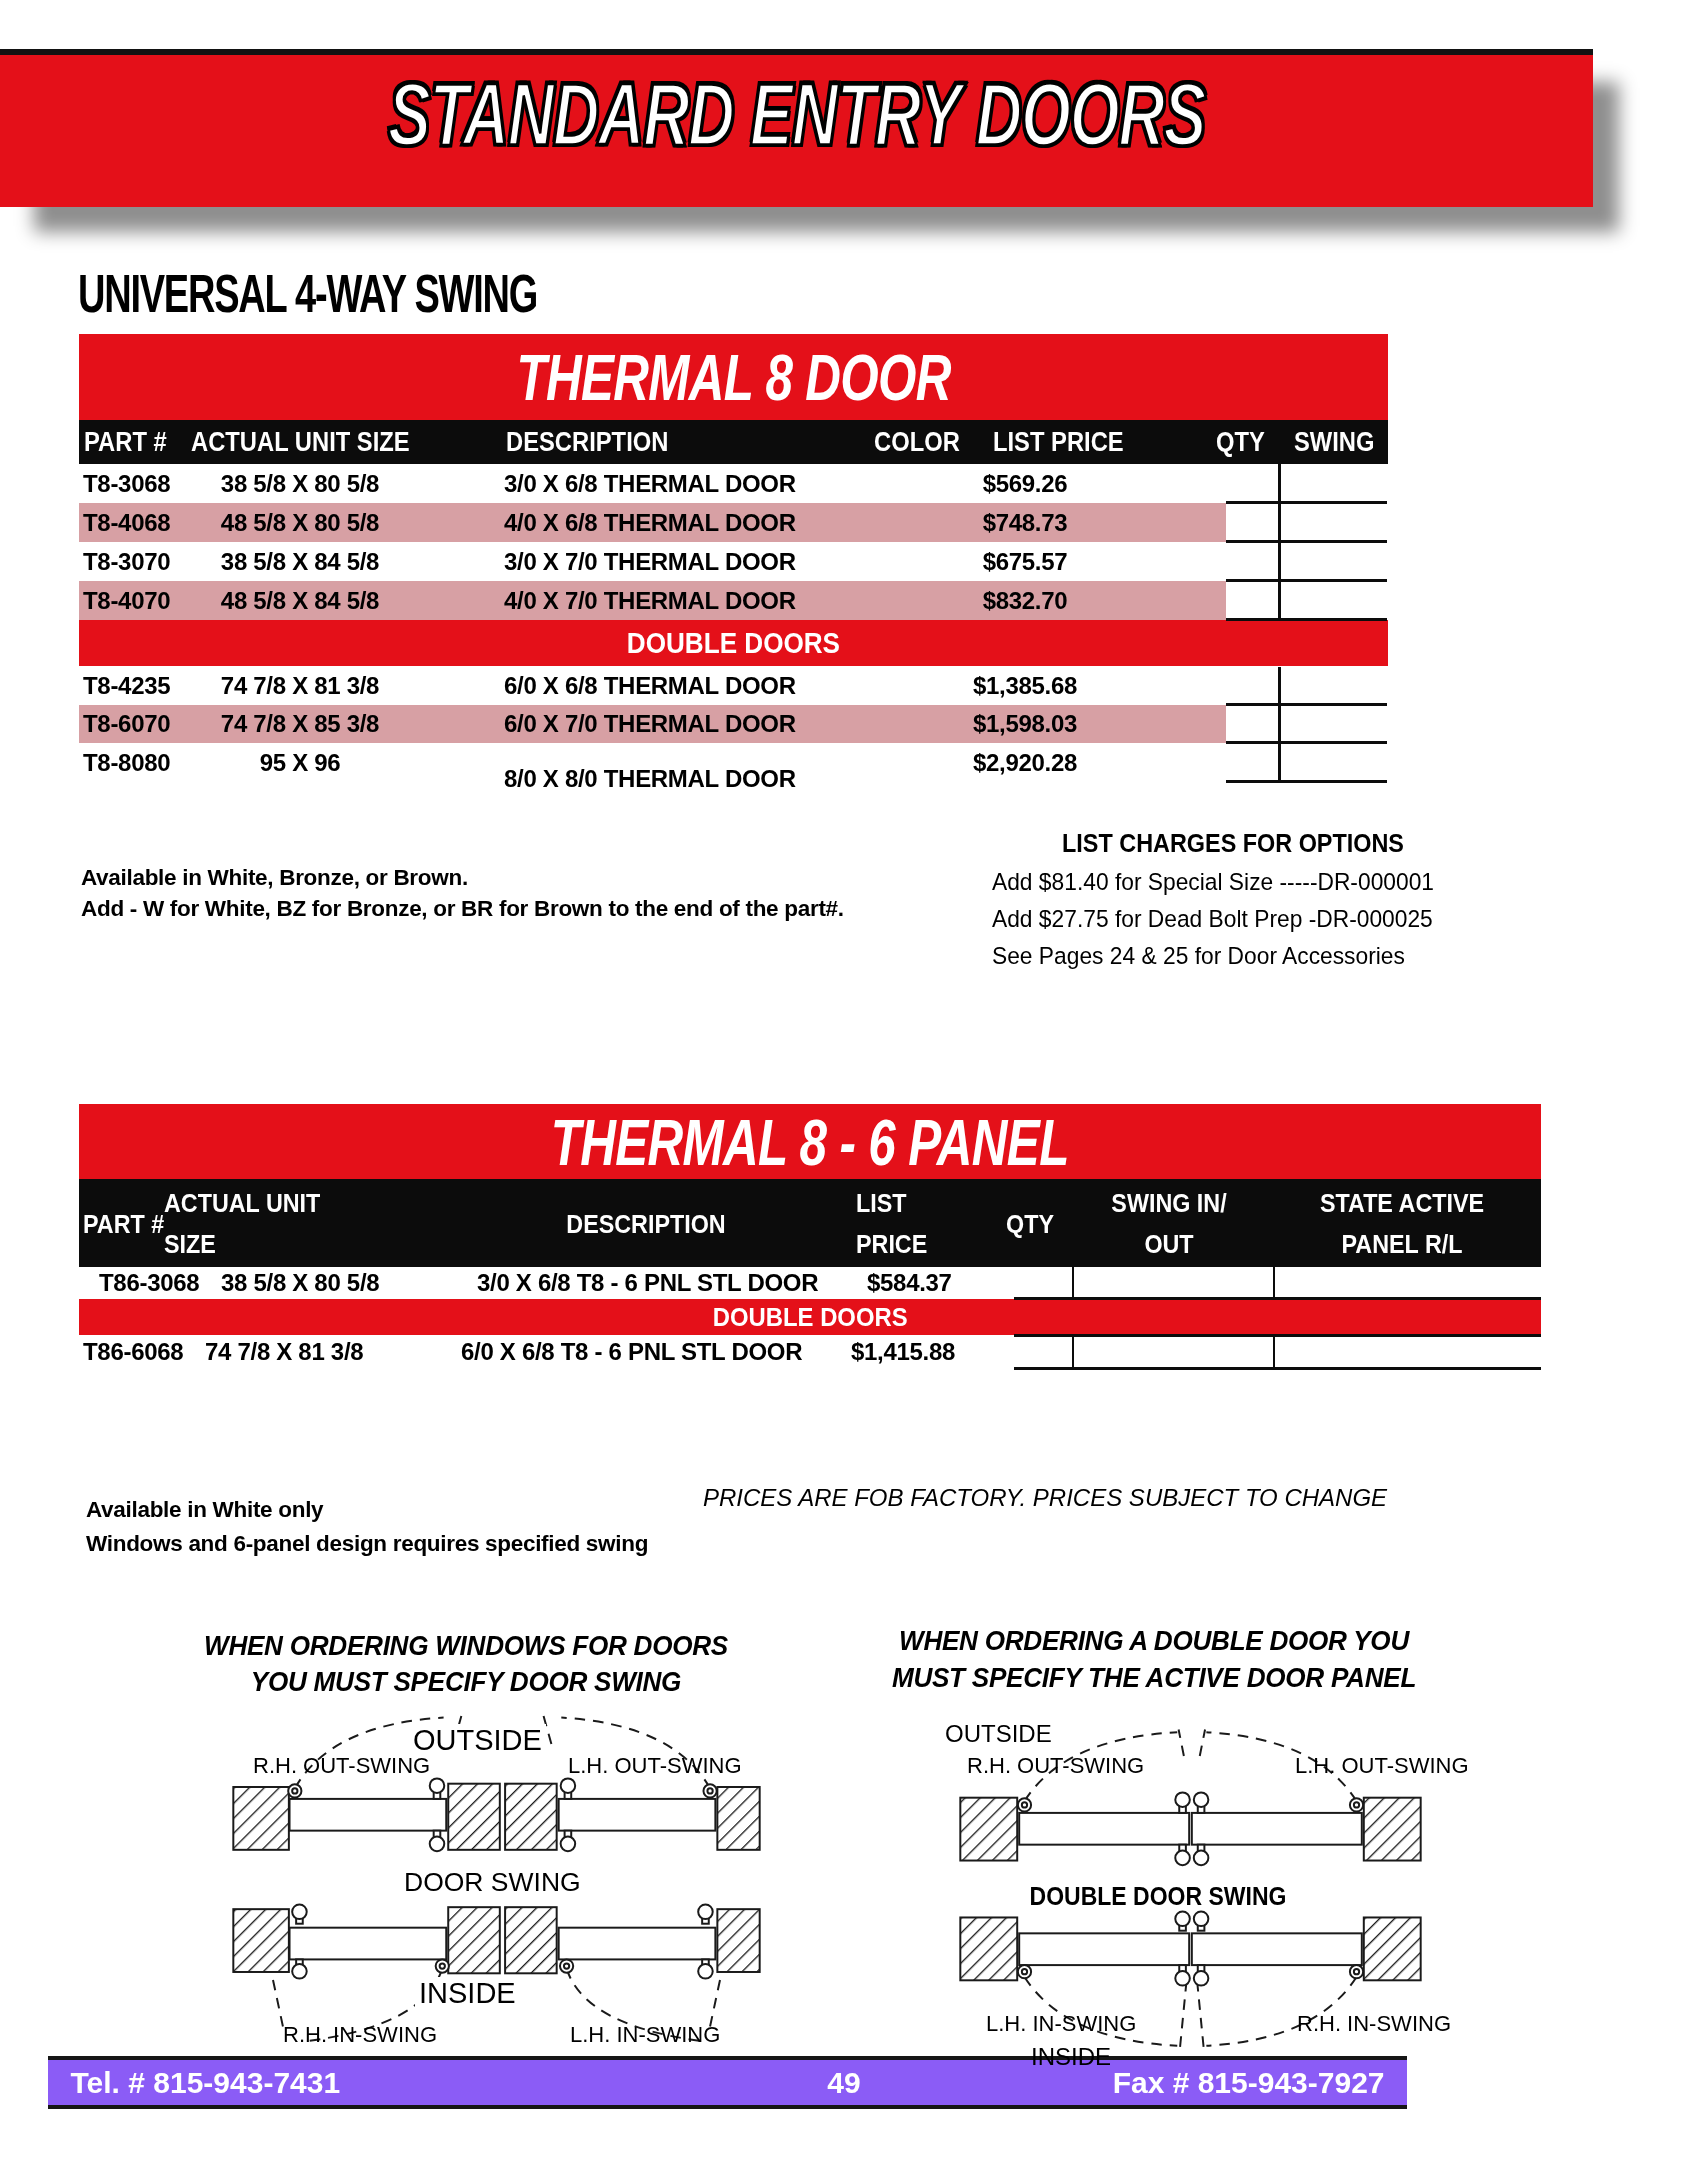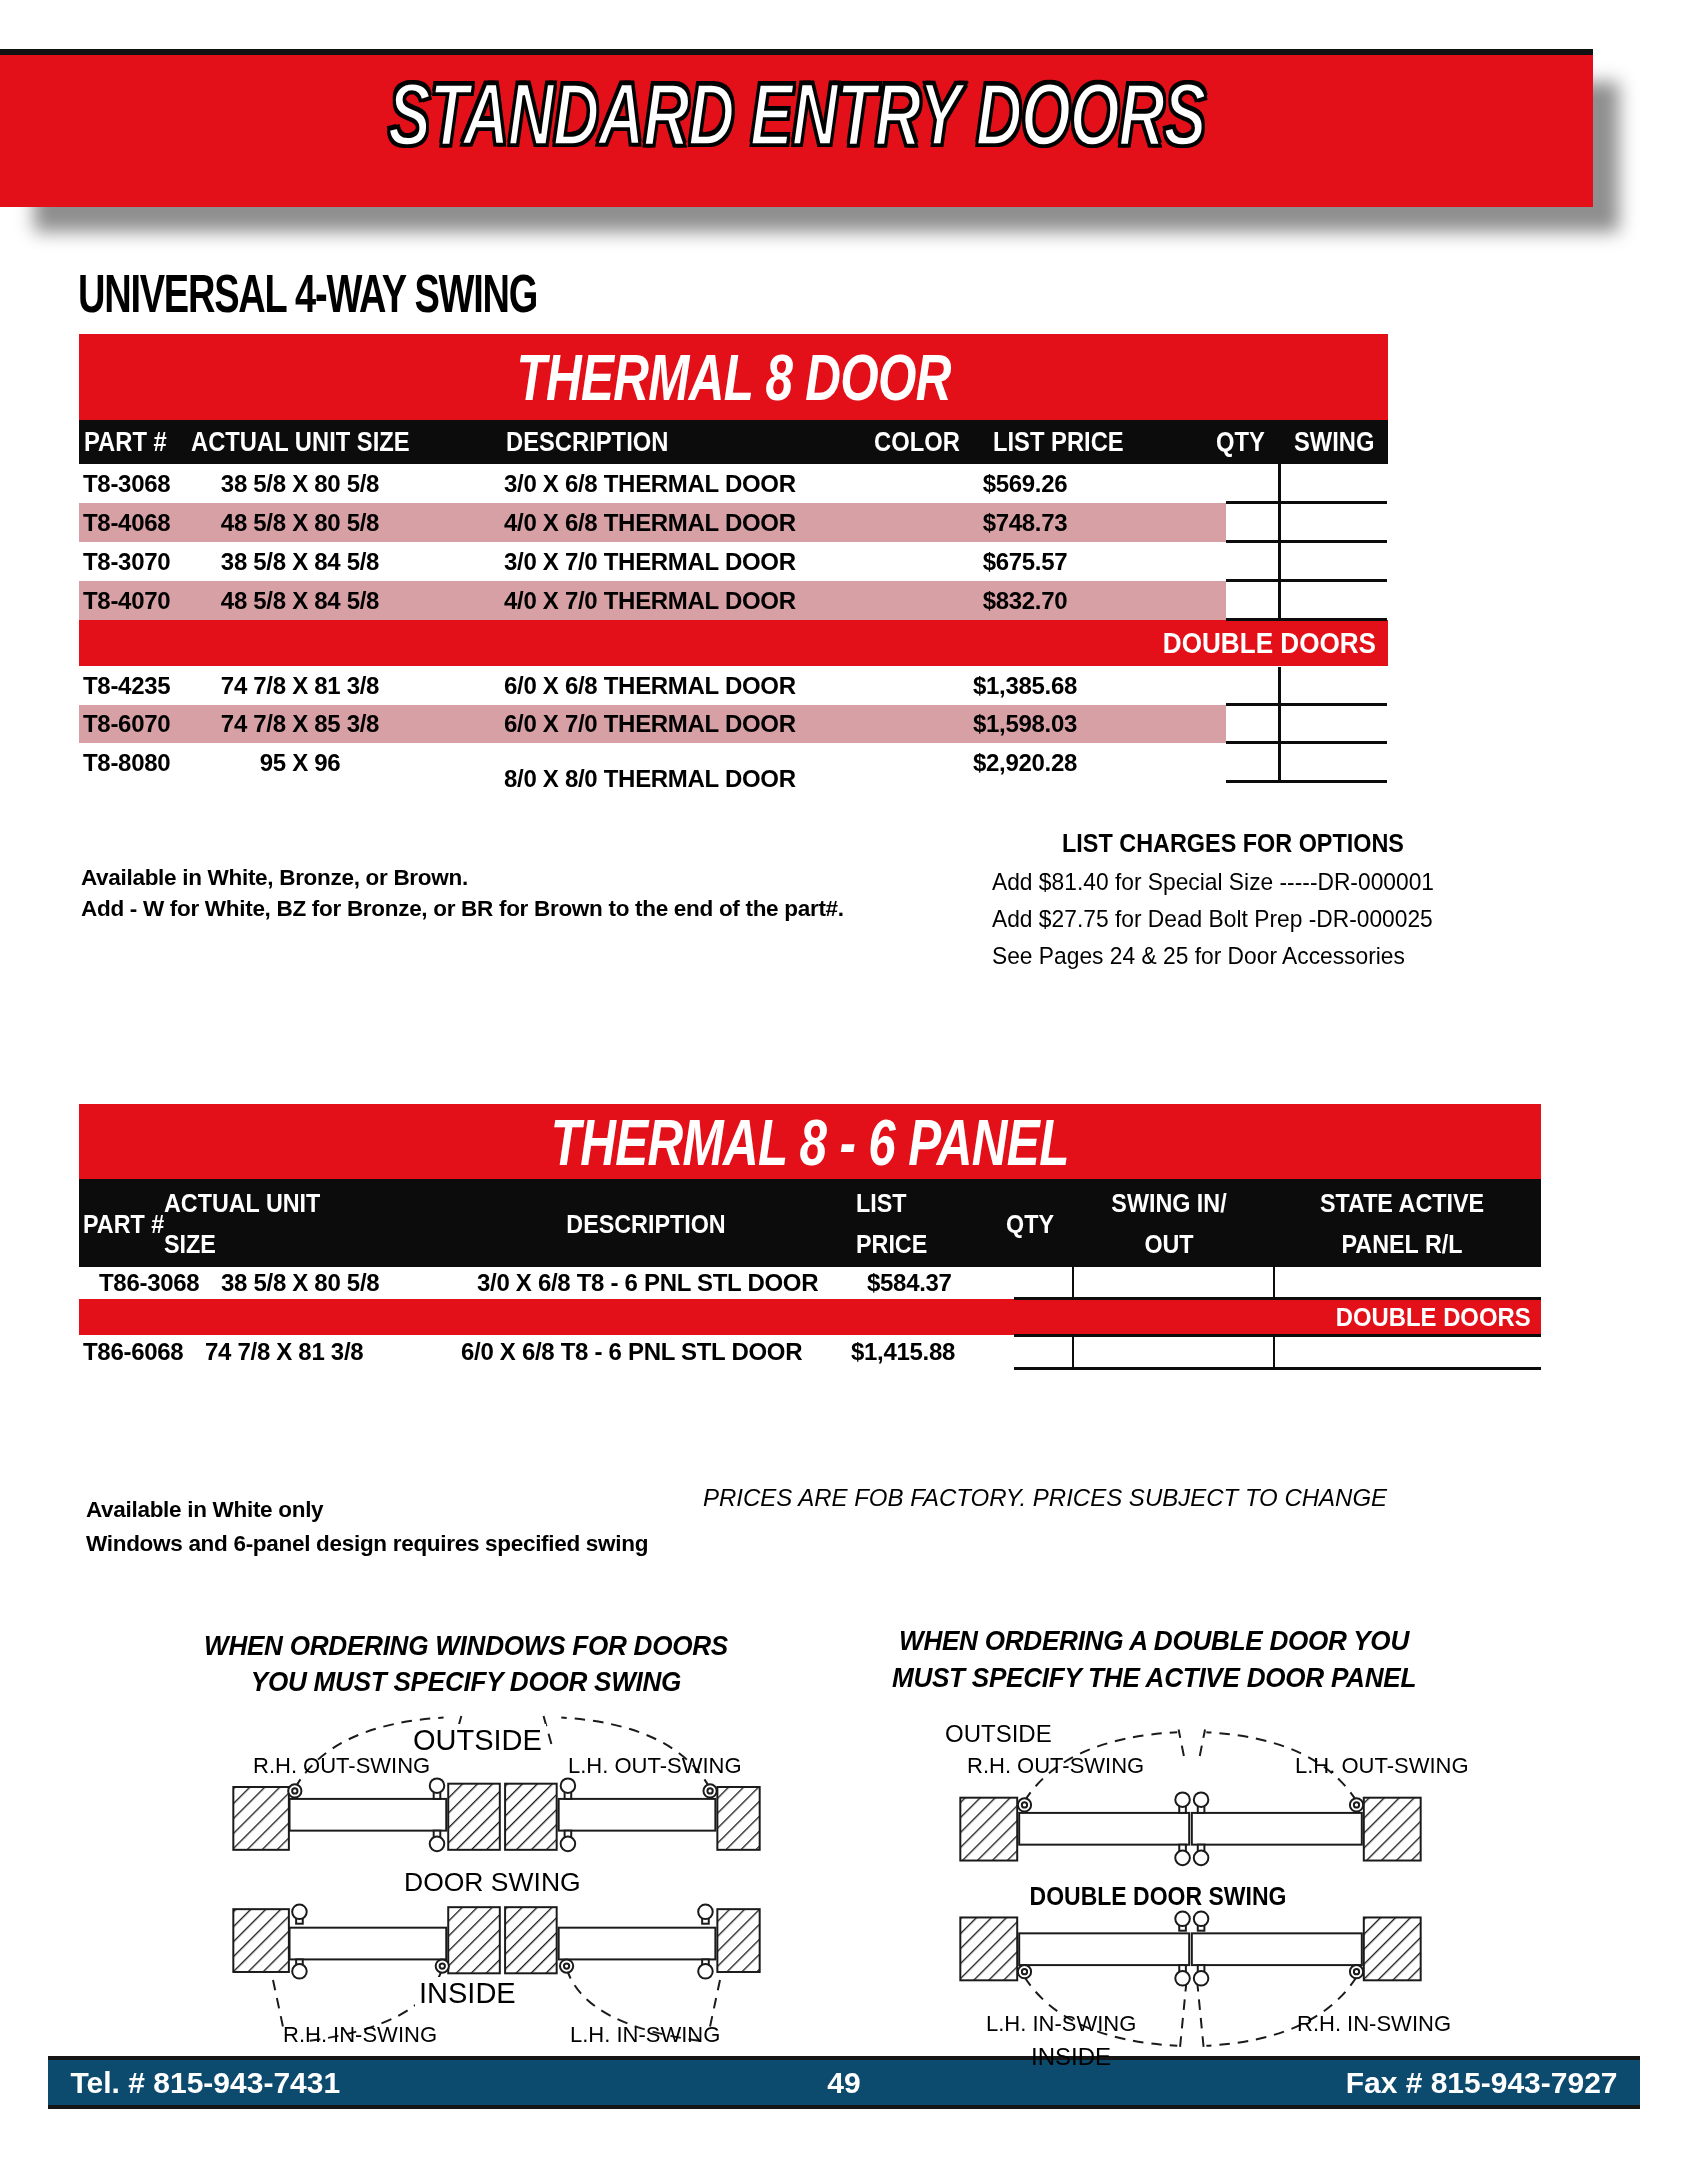--- a/index.html
+++ b/index.html
@@ -31,21 +31,21 @@
   .hlbl{position:absolute;font-weight:bold;font-size:27px;color:#fff;white-space:nowrap;
         transform:scaleX(0.88);transform-origin:left center;}
   .hlblc{position:absolute;font-weight:bold;font-size:27px;color:#fff;white-space:nowrap;
         transform:translateX(-50%) scaleX(0.88);transform-origin:center center;}
   .cell{position:absolute;font-size:24px;font-weight:700;letter-spacing:-0.3px;white-space:nowrap;}
   .cellc{position:absolute;font-size:24px;font-weight:700;letter-spacing:-0.3px;white-space:nowrap;
          text-align:center;}
   .pinkbg{background:#d7a0a4;}
   .ddband{background:#e41019;}
   .ddband .ddtxt{position:absolute;left:0;top:0;width:100%;height:100%;display:flex;
-                 align-items:center;justify-content:flex-end;color:#fff;font-weight:bold;
+                 align-items:center;justify-content:center;color:#fff;font-weight:bold;
                  font-size:29px;border-radius:20px;}
   .ddband .ddtxt span{transform:scaleX(0.9);}
   .bline{position:absolute;background:#0c0c0c;}
 
   
   .bnote{position:absolute;font-weight:bold;font-size:22.5px;letter-spacing:-0.3px;white-space:nowrap;}
   .opt-title{position:absolute;font-weight:bold;font-size:26px;white-space:nowrap;
              transform:translateX(-50%) scaleX(0.9);}
   .opt-item{position:absolute;font-size:24.5px;font-weight:400;white-space:nowrap;
             transform:scaleX(0.93);transform-origin:left center;}
@@ -56,21 +56,21 @@
           transform:translateX(-50%) scaleX(0.92);letter-spacing:-0.3px;}
   .dlab{position:absolute;font-size:22px;font-weight:400;white-space:nowrap;z-index:3;}
   .dlab-big{position:absolute;font-size:29px;font-weight:400;white-space:nowrap;z-index:3;
             background:#fff;padding:0 4px;}
   .dlab-mid{position:absolute;font-size:26.5px;font-weight:400;white-space:nowrap;z-index:3;}
   .dlab-bold{position:absolute;font-size:25px;font-weight:bold;white-space:nowrap;z-index:3;
              transform:translateX(-50%) scaleX(0.92);}
   svg.drawing{position:absolute;z-index:1;overflow:visible;}
 
   
-  #footer{left:48px;top:2056px;width:1592px;height:45px;background:#0c4a6e;
+  #footer{left:48px;top:2056px;width:1359px;height:45px;background:#8b5cf6;
           border-top:4.6px solid #161616;border-bottom:4.6px solid #161616;}
   .foot-txt{position:absolute;top:0;height:45px;display:flex;align-items:center;
             color:#fff;font-weight:bold;font-size:30px;white-space:nowrap;}
 </style>
 </head>
 <body>
 
 <div id="page">
 
   <div class="abs" id="top-banner"></div>

